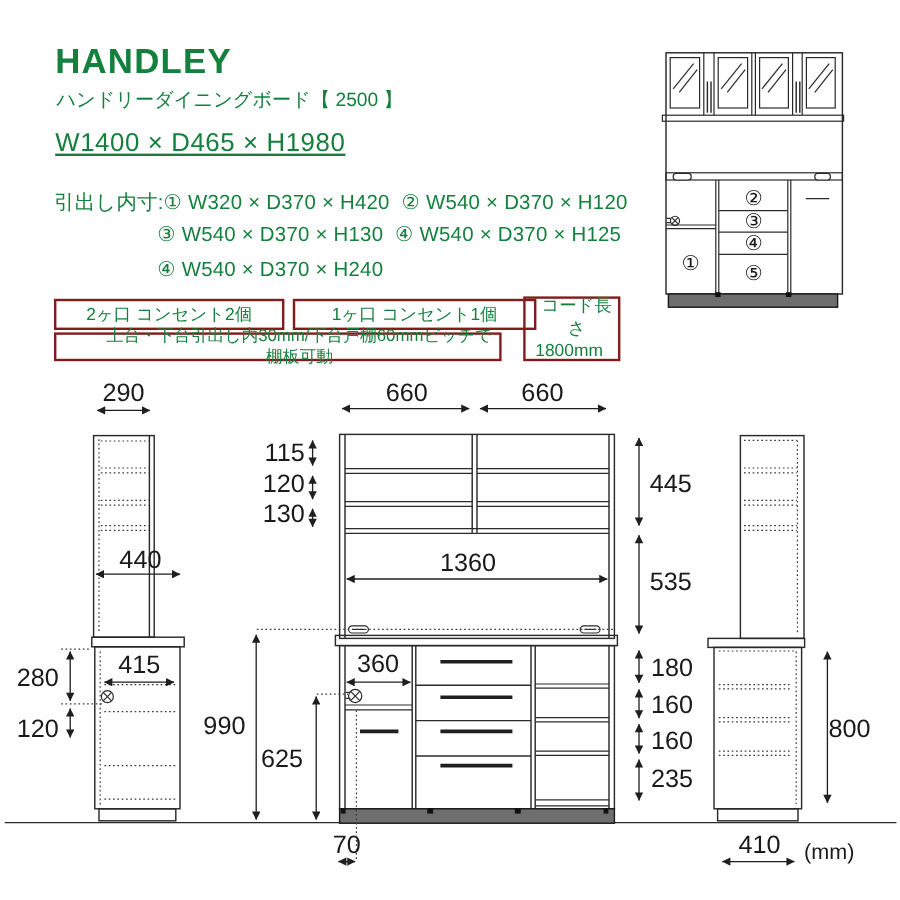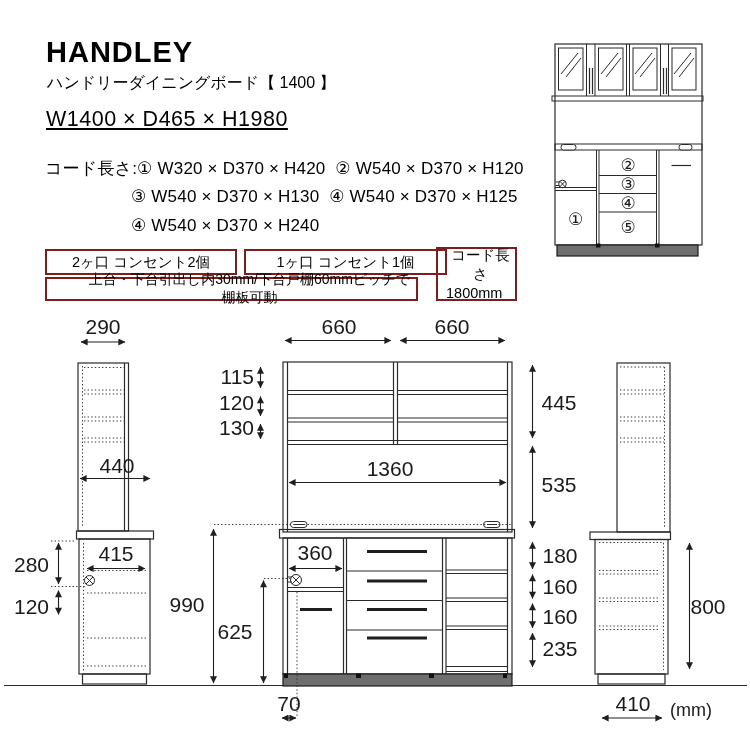--- a/index.html
+++ b/index.html
@@ -1,17 +1,17 @@
 <!DOCTYPE html>
 <html><head>
 <meta charset="utf-8">
 <style>
   html,body{margin:0;padding:0;background:#fff;}
   .page{position:relative;width:750px;height:750px;background:#ffffff;overflow:hidden;
-        font-family:"Liberation Sans","DejaVu Sans",sans-serif;color:#000000;}
+        font-family:"Liberation Sans","DejaVu Sans",sans-serif;color:#15803d;}
   .abs{position:absolute;}
   .title{left:46px;top:36px;font-size:29px;font-weight:bold;letter-spacing:1px;}
   .subtitle{left:47px;top:73px;font-size:16px;}
   .sizeline{left:46px;top:107px;font-size:21.5px;letter-spacing:0.5px;text-decoration:underline;}
   .specline{font-size:17px;white-space:pre;letter-spacing:0.2px;}
   .sp1{left:45px;top:157px;}
   .sp2{left:131px;top:186px;}
   .sp3{left:131px;top:215px;}
   .notebox{position:absolute;border:2px solid #7f1d1d;font-size:14.5px;
            display:flex;align-items:center;justify-content:center;box-sizing:border-box;text-align:center;}
@@ -32,24 +32,24 @@
   .minitxt{font-size:17px;}
   .basefill{fill:#6e6e6e;stroke:#1b1b1b;stroke-width:1.2;}
   .white{fill:#ffffff;}
 </style>
 </head>
 <body>
 
 <div class="page">
 
   <div class="abs title">HANDLEY</div>
-  <div class="abs subtitle">ハンドリーダイニングボード【 1400 】</div>
+  <div class="abs subtitle">ハンドリーダイニングボード【 2500 】</div>
   <div class="abs sizeline">W1400 × D465 × H1980</div>
 
-  <div class="abs specline sp1">コード長さ:① W320 × D370 × H420  ② W540 × D370 × H120</div>
+  <div class="abs specline sp1">引出し内寸:① W320 × D370 × H420  ② W540 × D370 × H120</div>
   <div class="abs specline sp2">③ W540 × D370 × H130  ④ W540 × D370 × H125</div>
   <div class="abs specline sp3">④ W540 × D370 × H240</div>
 
   <div class="notebox nb1">
     <span>2ヶ口 コンセント2個</span>
   </div>
   <div class="notebox nb2">
     <span>1ヶ口 コンセント1個</span>
   </div>
   <div class="notebox nb3">

